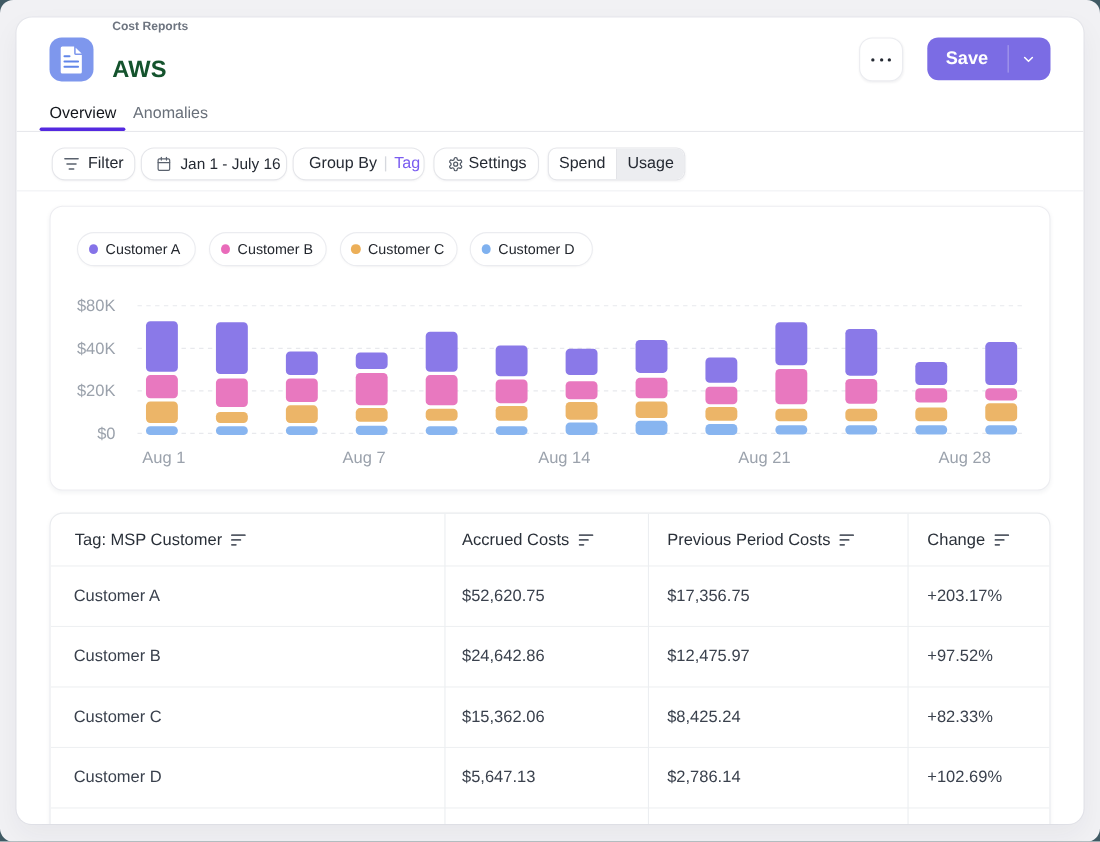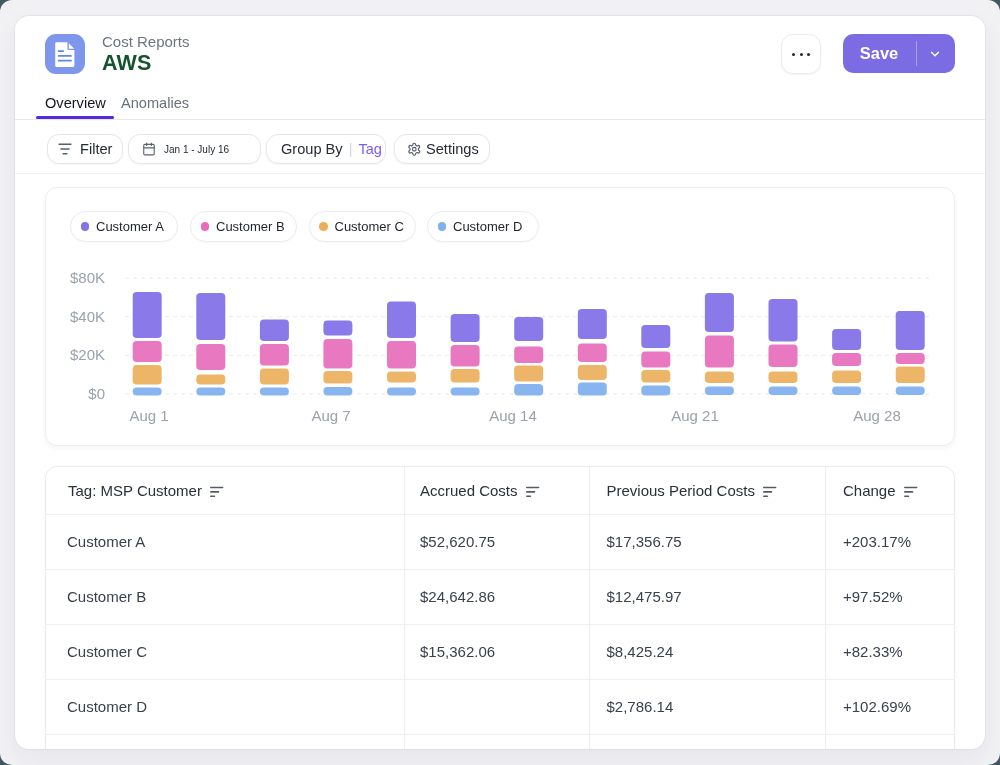--- a/index.html
+++ b/index.html
@@ -6,21 +6,21 @@
   html,body { width:1000px; height:765px; }
   body { font-family:"Liberation Sans", sans-serif; background:#405a64; }
   #stage { position:relative; width:1000px; height:765px; overflow:hidden; }
   #bg { position:absolute; inset:0; background:#f1f1f4; border-radius:12px; }
   #card { position:absolute; left:15px; top:16px; width:970px; height:733px;
           background:#ffffff; border-radius:14px; overflow:hidden;
           box-shadow:0 0 0 1px rgba(180,185,200,0.18), 0 10px 24px rgba(30,40,60,0.05); }
   .abs { position:absolute; }
   
   #tile { left:30px; top:17.5px; width:40px; height:40px; border-radius:11px; background:#7e97ed; }
-  #crumb { left:87px; top:17px; font-size:15px; line-height:17px; color:#6e7580; }
+  #crumb { left:87px; top:0; font-size:11px; line-height:17px; color:#6e7580;font-weight:bold; }
   #title { left:87px; top:36px; font-size:21.5px; line-height:23px; font-weight:bold; color:#14532d; letter-spacing:0.2px; }
   #dotsbtn { left:766px; top:18px; width:40px; height:40px; border-radius:12px; background:#fff;
              border:1px solid #ebecf0; box-shadow:0 1px 2px rgba(16,24,40,0.05);
              display:flex; align-items:center; justify-content:center; gap:4.5px; }
   #dotsbtn i { width:3px; height:3px; border-radius:50%; background:#252a33; }
   #savebtn { left:827.5px; top:18px; width:112px; height:39px; border-radius:10px; background:#7b6ce4; }
   #savetext { left:0; top:0; width:73px; height:39px; line-height:39px; text-align:center;
               color:#fff; font-size:16.5px; font-weight:700; }
   #savesep { left:73px; top:7px; width:1px; height:25px; background:rgba(255,255,255,0.35); }
   
@@ -106,34 +106,38 @@
       </svg>
       <span style="margin-left:8px">Filter</span>
     </div>
     <div id="dbtn" class="btn abs">
       <svg style="margin-left:13px" width="14" height="14" viewBox="0 0 24 24" fill="none" stroke="#5a626e" stroke-width="1.9" stroke-linecap="round" stroke-linejoin="round">
         <rect x="3" y="4" width="18" height="18" rx="2"></rect>
         <line x1="16" y1="2" x2="16" y2="6"></line>
           <line x1="8" y1="2" x2="8" y2="6"></line>
           <line x1="3" y1="10" x2="21" y2="10"></line>
       </svg>
-      <span style="margin-left:8px;font-size:10px">Jan 1 - July 16</span>
+      <span style="margin-left:8px;font-size:14px">Jan 1 - July 16</span>
     </div>
     <div id="gbtn" class="btn abs">
       <span style="margin-left:14px">Group By</span>
       <span style="margin-left:6px;color:#d6d8de">|</span>
       <span style="margin-left:6px;color:#7a5cf0">Tag</span>
     </div>
     <div id="sbtn" class="btn abs">
       <svg style="margin-left:12px" width="14.5" height="14.5" viewBox="0 0 24 24" fill="none" stroke="#545c68" stroke-width="1.9" stroke-linecap="round" stroke-linejoin="round">
         <path d="M12.22 2h-.44a2 2 0 0 0-2 2v.18a2 2 0 0 1-1 1.73l-.43.25a2 2 0 0 1-2 0l-.15-.08a2 2 0 0 0-2.73.73l-.22.38a2 2 0 0 0 .73 2.73l.15.1a2 2 0 0 1 1 1.72v.51a2 2 0 0 1-1 1.74l-.15.09a2 2 0 0 0-.73 2.73l.22.38a2 2 0 0 0 2.73.73l.15-.08a2 2 0 0 1 2 0l.43.25a2 2 0 0 1 1 1.73V20a2 2 0 0 0 2 2h.44a2 2 0 0 0 2-2v-.18a2 2 0 0 1 1-1.73l.43-.25a2 2 0 0 1 2 0l.15.08a2 2 0 0 0 2.73-.73l.22-.39a2 2 0 0 0-.73-2.73l-.15-.08a2 2 0 0 1-1-1.74v-.5a2 2 0 0 1 1-1.74l.15-.09a2 2 0 0 0 .73-2.73l-.22-.38a2 2 0 0 0-2.73-.73l-.15.08a2 2 0 0 1-2 0l-.43-.25a2 2 0 0 1-1-1.73V4a2 2 0 0 0-2-2z"></path>
         <circle cx="12" cy="12" r="3"></circle>
       </svg>
       <span style="margin-left:5px">Settings</span>
     </div>
+    <div id="seg" class="abs">
+        <div class="s1">Spend</div>
+        <div class="s2">Usage</div>
+      </div>
     <div id="divider" class="abs"></div>
 
     <div id="chartbox" class="abs">
       <div class="chip" style="left:24px;width:107.5px">
           <i style="background:#8573e8"></i>
           <span>Customer A</span>
         </div>
       <div class="chip" style="left:144px;width:107px">
           <i style="background:#e96bba"></i>
           <span>Customer B</span>
@@ -258,17 +262,18 @@
       <div class="cell" style="left:797px;top:47px">+203.17%</div>
       <div class="cell" style="left:21px;top:102px">Customer B</div>
       <div class="cell" style="left:374px;top:102px">$24,642.86</div>
       <div class="cell" style="left:560.5px;top:102px">$12,475.97</div>
       <div class="cell" style="left:797px;top:102px">+97.52%</div>
       <div class="cell" style="left:21px;top:157px">Customer C</div>
       <div class="cell" style="left:374px;top:157px">$15,362.06</div>
       <div class="cell" style="left:560.5px;top:157px">$8,425.24</div>
       <div class="cell" style="left:797px;top:157px">+82.33%</div>
       <div class="cell" style="left:21px;top:212px">Customer D</div>
+      <div class="cell" style="left:374px;top:212px">$5,647.13</div>
       <div class="cell" style="left:560.5px;top:212px">$2,786.14</div>
       <div class="cell" style="left:797px;top:212px">+102.69%</div>
     </div>
   </div>
 </div>
 
 </body></html>

